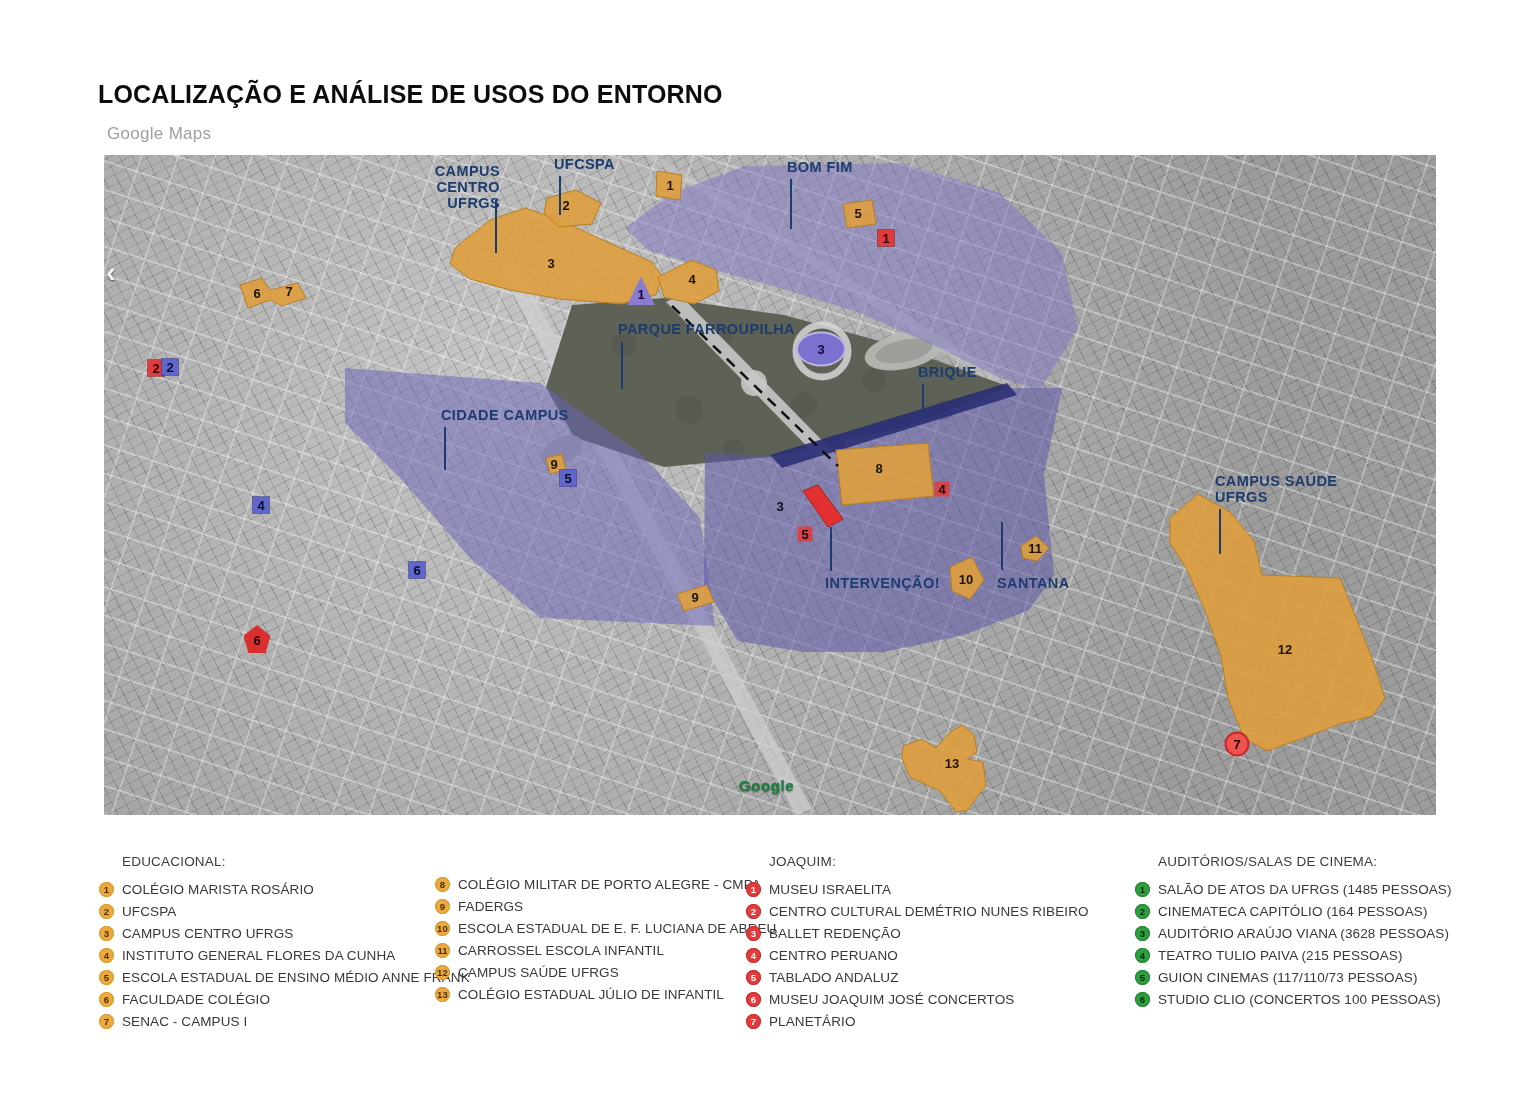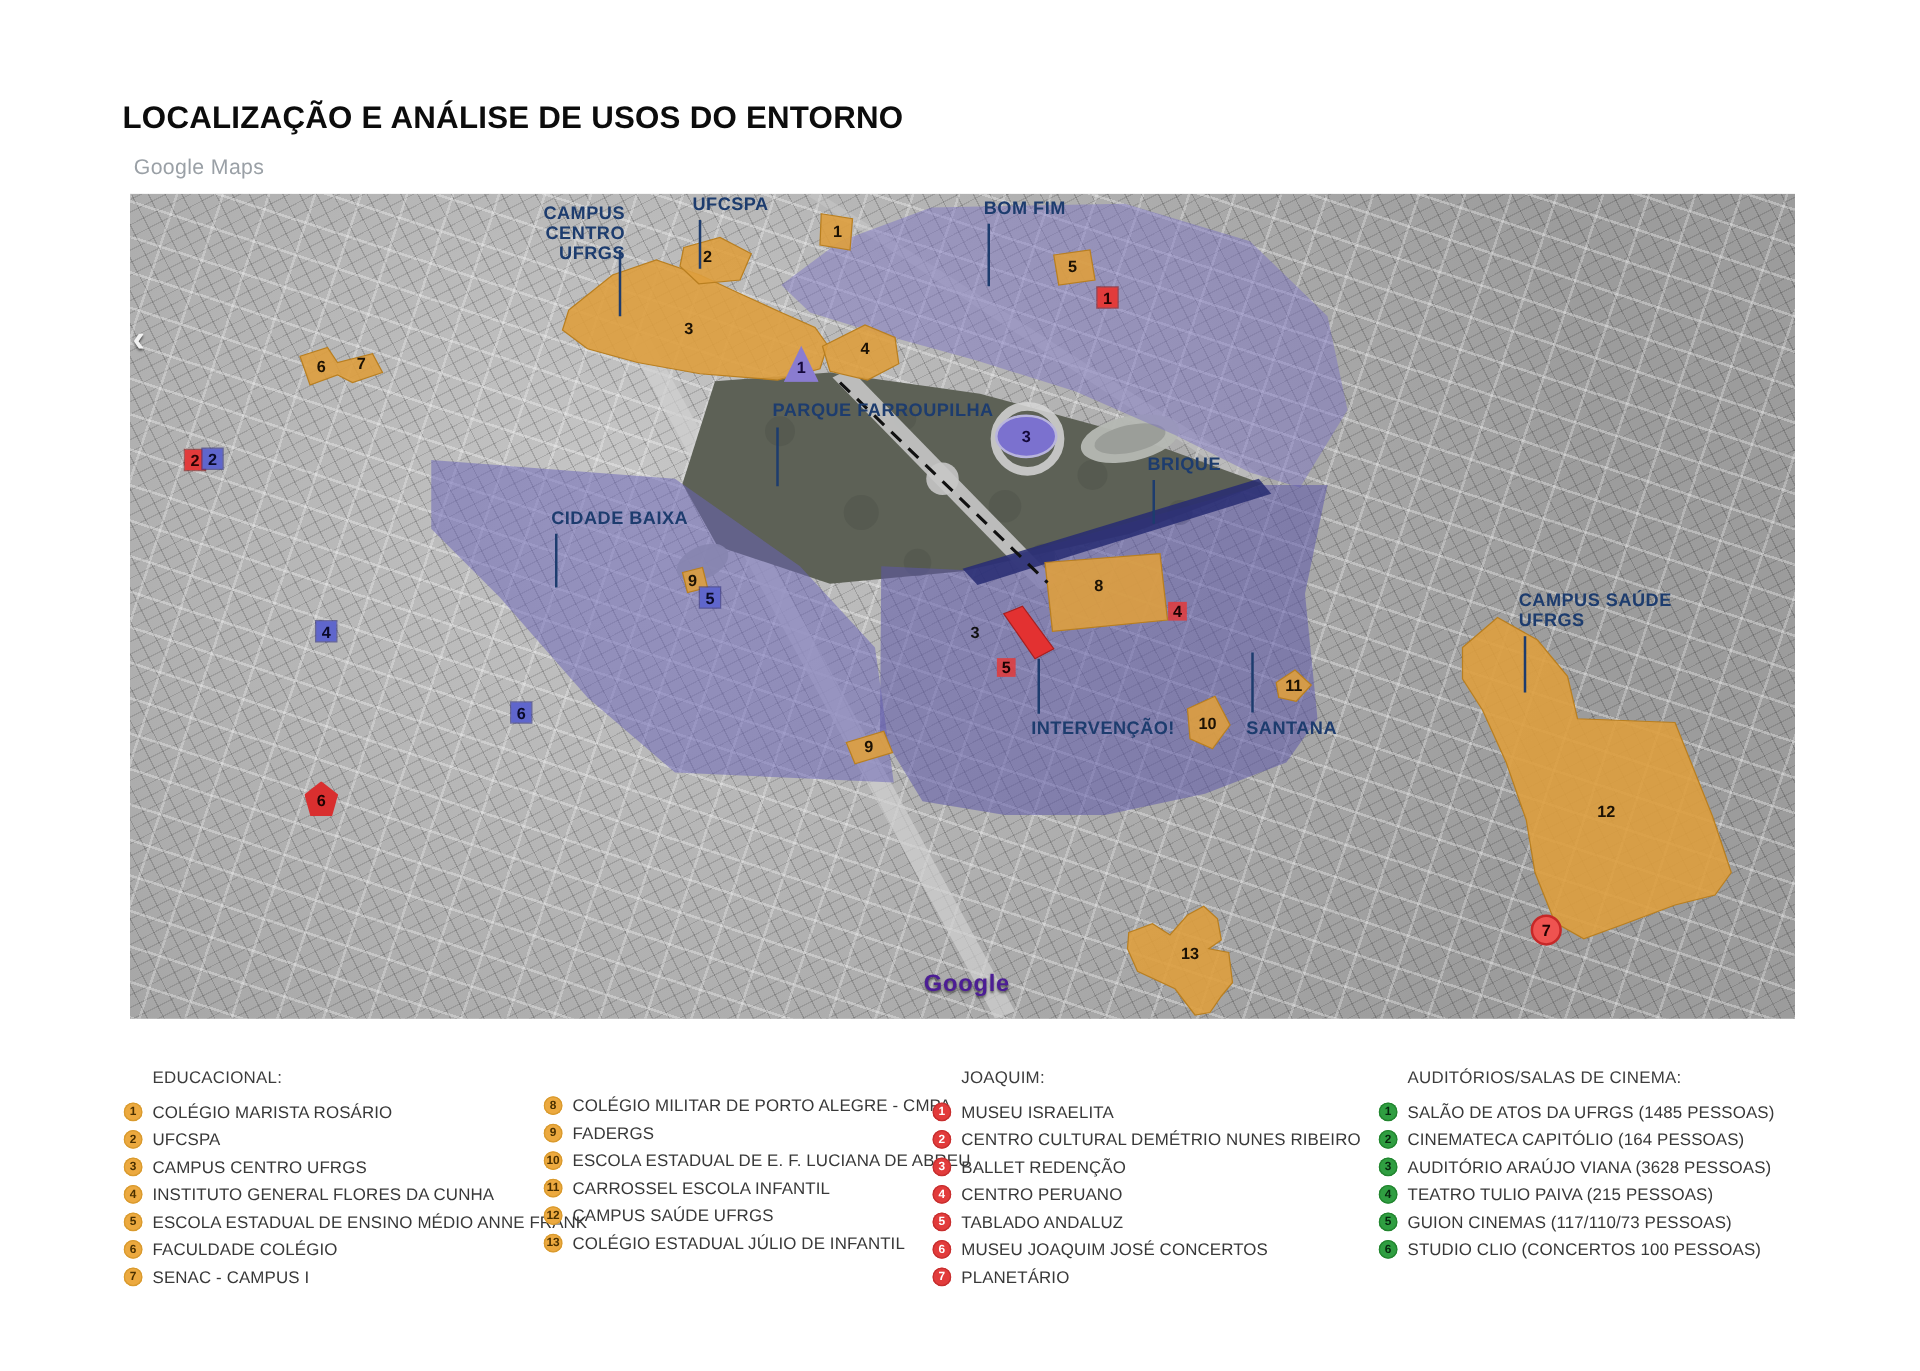--- a/index.html
+++ b/index.html
@@ -40,21 +40,21 @@
                 clip-path:polygon(50% 0,100% 38%,82% 100%,18% 100%,0 38%);padding-top:2px;}
   .mk.cult-circle{width:21px;height:21px;background:#ef5350;border:2px solid #c62828;
                   border-radius:50%;color:#230202;}
   .mk.aud-box{width:16px;height:16px;background:var(--auditorium_map_purple,#5F66CC);color:#0a0a28;
               box-shadow:0 0 0 1px rgba(50,50,130,.6);}
   .mk.aud-tri{width:28px;height:23px;background:#8a7cd0;color:#14083a;
               clip-path:polygon(50% 0,100% 100%,0 100%);padding-top:6px;}
   .mk.aud-ellipse{width:46px;height:31px;background:#7b71cf;border-radius:50%;color:#14083a;
                   border:2px solid #b9b5dd;}
 
-  .g-watermark{position:absolute;color:#4c1d95;font-size:19px;font-weight:bold;letter-spacing:.6px;
+  .g-watermark{position:absolute;color:#15803d;font-size:15px;font-weight:bold;letter-spacing:.6px;
                text-shadow:0 1px 2px rgba(0,0,0,.55);}
   .back-chevron{position:absolute;color:#f2f2f2;font-size:30px;line-height:22px;font-weight:bold;
                 text-shadow:0 1px 2px rgba(0,0,0,.6);}
 
   
   .legend{position:absolute;inset:0;pointer-events:none;}
   .lcol{position:absolute;display:flex;flex-direction:column;gap:7px;margin-top:16px;}
   .lhead{font-size:13.5px;color:#3c3c3c;margin-left:23px;margin-bottom:6px;letter-spacing:.2px;}
   .lrow{display:flex;align-items:center;gap:8px;font-size:13.5px;color:#383838;
         line-height:15px;letter-spacing:.1px;}
@@ -123,21 +123,21 @@
       <div class="area-label r" style="left: 276px; top: 8px; width: 120px;">CAMPUS CENTRO UFRGS</div>
       <div class="leader" style="left: 391px; top: 45px; height: 53px;"></div>
       <div class="area-label" style="left: 450px; top: 1px;">UFCSPA</div>
       <div class="leader" style="left: 455px; top: 21px; height: 39px;"></div>
       <div class="area-label" style="left: 683px; top: 4px;">BOM FIM</div>
       <div class="leader" style="left: 686px; top: 24px; height: 50px;"></div>
       <div class="area-label" style="left: 514px; top: 166px;">PARQUE FARROUPILHA</div>
       <div class="leader" style="left: 517px; top: 187px; height: 47px;"></div>
       <div class="area-label" style="left: 814px; top: 209px;">BRIQUE</div>
       <div class="leader" style="left: 818px; top: 229px; height: 35px;"></div>
-      <div class="area-label" style="left: 337px; top: 252px;">CIDADE BAIXA</div>
+      <div class="area-label" style="left: 337px; top: 252px;">CIDADE CAMPUS</div>
       <div class="leader" style="left: 340px; top: 272px; height: 43px;"></div>
       <div class="area-label" style="left: 721px; top: 420px;">INTERVENÇÃO!</div>
       <div class="leader" style="left: 726px; top: 372px; height: 44px;"></div>
       <div class="area-label" style="left: 893px; top: 420px;">SANTANA</div>
       <div class="leader" style="left: 897px; top: 367px; height: 48px;"></div>
       <div class="area-label" style="left: 1111px; top: 318px; width: 130px;">CAMPUS SAÚDE UFRGS</div>
       <div class="leader" style="left: 1115px; top: 354px; height: 45px;"></div>
       <div class="mk edu-num" style="left: 566px; top: 30px;">1</div>
       <div class="mk edu-num" style="left: 462px; top: 50px;">2</div>
       <div class="mk edu-num" style="left: 447px; top: 108px;">3</div>
@@ -253,21 +253,21 @@
       </div>
       <div class="lrow">
         <span class="badge cult">6</span>
         <span>MUSEU JOAQUIM JOSÉ CONCERTOS</span>
       </div>
       <div class="lrow">
         <span class="badge cult">7</span>
         <span>PLANETÁRIO</span>
       </div>
     </div>
-    <div class="lcol" style="left: 1103px; top: 838px;">
+    <div class="lcol" style="left: 1135px; top: 838px;">
       <div class="lhead">AUDITÓRIOS/SALAS DE CINEMA:</div>
       <div class="lrow">
         <span class="badge aud">1</span>
         <span>SALÃO DE ATOS DA UFRGS (1485 PESSOAS)</span>
       </div>
       <div class="lrow">
         <span class="badge aud">2</span>
         <span>CINEMATECA CAPITÓLIO (164 PESSOAS)</span>
       </div>
       <div class="lrow">

